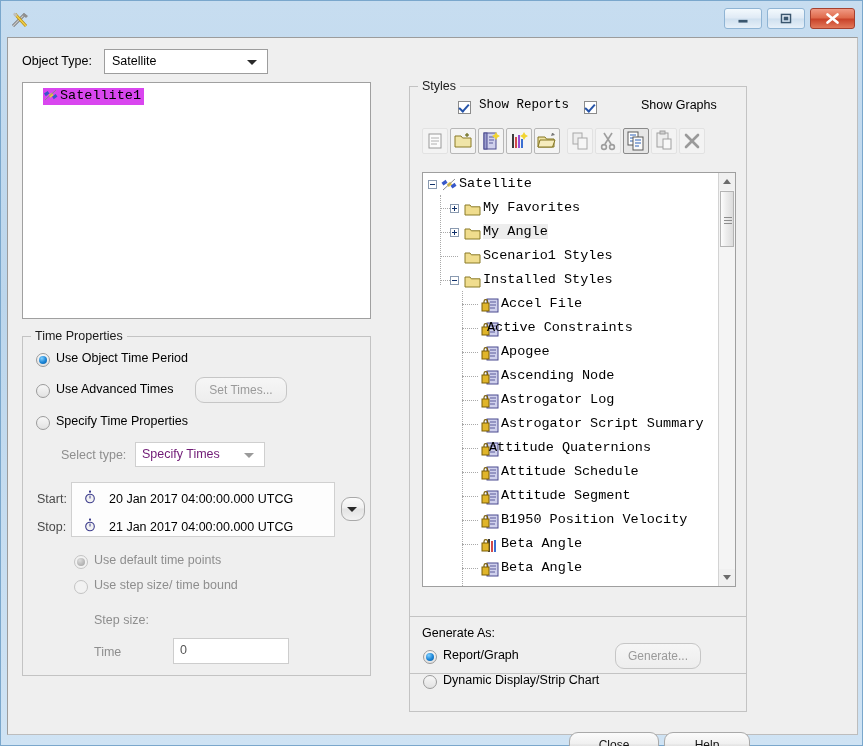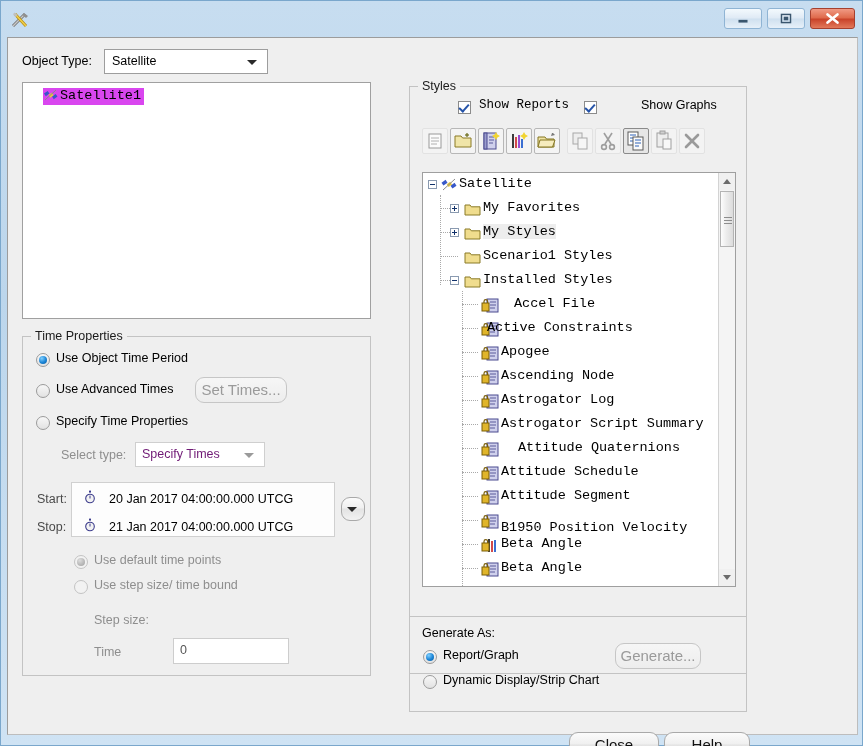--- a/index.html
+++ b/index.html
@@ -90,21 +90,21 @@
   }
   .radio.on.dis::after{background:radial-gradient(circle at 35% 30%,#dcdcdc,#9f9f9f);}
   .radio.dis{background:#f2f2f2;border-color:#c3c3c3;}
   .rlabel{position:absolute;font-size:12.5px;}
   .rlabel.dis{color:#8e8e8e;}
   
   .btn{
     position:absolute;box-sizing:border-box;
     border:1px solid #a9a9a9;border-radius:9px;
     background:linear-gradient(to bottom,#fbfbfb 0%,#f0f0f0 45%,#e3e3e3 50%,#f2f2f2 100%);
-    font-size:15px;text-align:center;color:#111;
+    font-size:12px;text-align:center;color:#111;
   }
   .btn.dis{color:#9a9a9a;border-color:#c6c6c6;
     background:linear-gradient(to bottom,#f6f6f6,#ededed);}
   .btn span{display:block;}
   
   .tfield{position:absolute;background:#fff;border:1px solid #a0a0a0;box-sizing:border-box;font-size:12.5px;}
   .tfield.dis{border-color:#cfcfcf;color:#701a75;background:#fff;}
   .tfield .v{position:absolute;left:6px;top:4px;}
   
   #styles-box{left:401px;top:48px;width:338px;height:588px;}
@@ -403,21 +403,21 @@
         </div>
 
         <div class="trow" style="top:48px;">
           <div class="dotsh" style="left:17px;top:11px;width:10px;"></div>
           <span class="expander plus" style="left:27px;"></span>
           <span class="folder" style="left:41px;">
             <svg width="17" height="14" viewBox="0 0 17 14">
                 <path d="M1 3h5l1.3 1.8H16V13H1z" fill="#f0dd8e" stroke="#8a7a26"></path>
               </svg>
           </span>
-          <span class="tlabel sel" style="left:60px;">My Styles</span>
+          <span class="tlabel sel" style="left:60px;">My Angle</span>
         </div>
 
         <div class="trow" style="top:72px;">
           <div class="dotsh" style="left:17px;top:11px;width:18px;"></div>
           <span class="folder" style="left:41px;">
             <svg width="17" height="14" viewBox="0 0 17 14">
                 <path d="M1 3h5l1.3 1.8H16V13H1z" fill="#f0dd8e" stroke="#8a7a26"></path>
               </svg>
           </span>
           <span class="tlabel" style="left:60px;">Scenario1 Styles</span>
@@ -441,21 +441,21 @@
                 <rect x="6" y="2" width="11" height="13" fill="#cfd0ec" stroke="#4b4b8f"></rect>
                 <g stroke="#5a5a9a">
                   <line x1="9" y1="5" x2="15" y2="5"></line>
                   <line x1="9" y1="8" x2="15" y2="8"></line>
                   <line x1="9" y1="11" x2="14" y2="11"></line>
                 </g>
                 <rect x="1" y="6" width="7" height="8" fill="#e0b52a" stroke="#7a5f09"></rect>
                 <path d="M3 6V4.5a1.8 1.8 0 013.6 0V6" fill="none" stroke="#7a5f09" stroke-width="1.2"></path>
               </svg>
           </span>
-          <span class="tlabel" style="left:78px;margin-left:13px;">Accel File</span>
+          <span class="tlabel" style="left:78px;">Accel File</span>
         </div>
         <div class="trow" style="top:144px;">
           <div class="dotsh" style="left:39px;top:11px;width:16px;"></div>
           <span class="lockrep" style="left:58px;">
             <svg width="18" height="16" viewBox="0 0 18 16">
                 <rect x="6" y="2" width="11" height="13" fill="#cfd0ec" stroke="#4b4b8f"></rect>
                 <g stroke="#5a5a9a">
                   <line x1="9" y1="5" x2="15" y2="5"></line>
                   <line x1="9" y1="8" x2="15" y2="8"></line>
                   <line x1="9" y1="11" x2="14" y2="11"></line>
@@ -537,21 +537,21 @@
                 <rect x="6" y="2" width="11" height="13" fill="#cfd0ec" stroke="#4b4b8f"></rect>
                 <g stroke="#5a5a9a">
                   <line x1="9" y1="5" x2="15" y2="5"></line>
                   <line x1="9" y1="8" x2="15" y2="8"></line>
                   <line x1="9" y1="11" x2="14" y2="11"></line>
                 </g>
                 <rect x="1" y="6" width="7" height="8" fill="#e0b52a" stroke="#7a5f09"></rect>
                 <path d="M3 6V4.5a1.8 1.8 0 013.6 0V6" fill="none" stroke="#7a5f09" stroke-width="1.2"></path>
               </svg>
           </span>
-          <span class="tlabel" style="left:95px;text-align:right;">Attitude Quaternions</span>
+          <span class="tlabel" style="left:66px;text-align:right;">Attitude Quaternions</span>
         </div>
         <div class="trow" style="top:288px;">
           <div class="dotsh" style="left:39px;top:11px;width:16px;"></div>
           <span class="lockrep" style="left:58px;">
             <svg width="18" height="16" viewBox="0 0 18 16">
                 <rect x="6" y="2" width="11" height="13" fill="#cfd0ec" stroke="#4b4b8f"></rect>
                 <g stroke="#5a5a9a">
                   <line x1="9" y1="5" x2="15" y2="5"></line>
                   <line x1="9" y1="8" x2="15" y2="8"></line>
                   <line x1="9" y1="11" x2="14" y2="11"></line>
@@ -585,21 +585,21 @@
                 <rect x="6" y="2" width="11" height="13" fill="#cfd0ec" stroke="#4b4b8f"></rect>
                 <g stroke="#5a5a9a">
                   <line x1="9" y1="5" x2="15" y2="5"></line>
                   <line x1="9" y1="8" x2="15" y2="8"></line>
                   <line x1="9" y1="11" x2="14" y2="11"></line>
                 </g>
                 <rect x="1" y="6" width="7" height="8" fill="#e0b52a" stroke="#7a5f09"></rect>
                 <path d="M3 6V4.5a1.8 1.8 0 013.6 0V6" fill="none" stroke="#7a5f09" stroke-width="1.2"></path>
               </svg>
           </span>
-          <span class="tlabel" style="left:78px;margin-top:8px;">B1950 Position Velocity</span>
+          <span class="tlabel" style="left:78px;">B1950 Position Velocity</span>
         </div>
         <div class="trow" style="top:360px;">
           <div class="dotsh" style="left:39px;top:11px;width:16px;"></div>
           <span class="lockrep" style="left:58px;">
             <svg width="18" height="16" viewBox="0 0 18 16">
                 <rect x="7" y="2" width="2" height="13" fill="#3b3b3b"></rect>
                 <rect x="10" y="4" width="2" height="11" fill="#d24a4a"></rect>
                 <rect x="13" y="3" width="2" height="12" fill="#3b6fd2"></rect>
                 <rect x="1" y="6" width="7" height="8" fill="#e0b52a" stroke="#7a5f09"></rect>
                 <path d="M3 6V4.5a1.8 1.8 0 013.6 0V6" fill="none" stroke="#7a5f09" stroke-width="1.2"></path>

